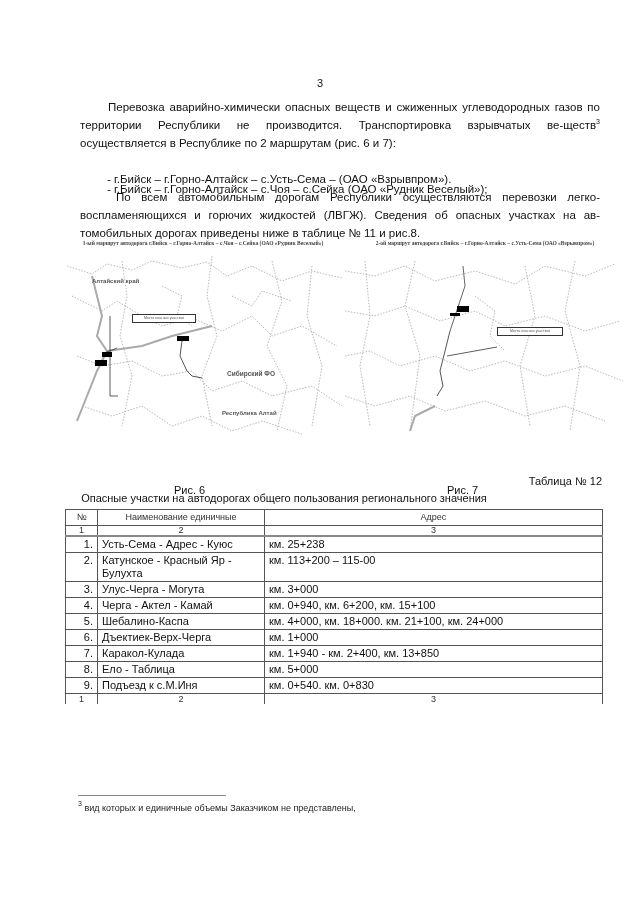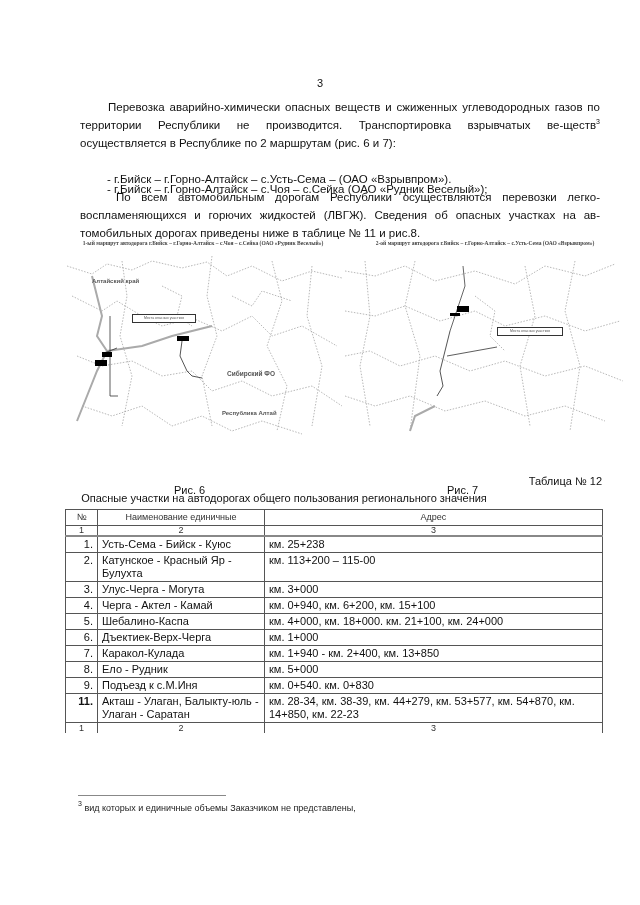--- a/index.html
+++ b/index.html
@@ -127,21 +127,21 @@
     <td class="c2">Наименование единичные</td>
     <td class="c3">Адрес</td>
   </tr>
   <tr class="idx">
     <td class="c1">1</td>
     <td class="c2">2</td>
     <td class="c3">3</td>
   </tr>
   <tr>
     <td class="c1">1.</td>
-    <td class="c2">Усть-Сема - Бийск - Куюс</td>
+    <td class="c2">Усть-Сема - Адрес - Куюс</td>
     <td class="c3">км. 25+238</td>
   </tr>
   <tr>
     <td class="c1">2.</td>
     <td class="c2">Катунское - Красный Яр - Булухта</td>
     <td class="c3">км. 113+200 – 115-00</td>
   </tr>
   <tr>
     <td class="c1">3.</td>
     <td class="c2">Улус-Черга - Могута</td>
@@ -162,32 +162,27 @@
     <td class="c2">Дъектиек-Верх-Черга</td>
     <td class="c3">км. 1+000</td>
   </tr>
   <tr>
     <td class="c1">7.</td>
     <td class="c2">Каракол-Кулада</td>
     <td class="c3">км. 1+940 - км. 2+400, км. 13+850</td>
   </tr>
   <tr>
     <td class="c1">8.</td>
-    <td class="c2">Ело - Рудник</td>
+    <td class="c2">Ело - Таблица</td>
     <td class="c3">км. 5+000</td>
   </tr>
   <tr>
     <td class="c1">9.</td>
     <td class="c2">Подъезд к с.М.Иня</td>
     <td class="c3">км. 0+540. км. 0+830</td>
-  </tr>
-  <tr class="bold">
-    <td class="c1">11.</td>
-    <td class="c2">Акташ - Улаган, Балыкту-юль - Улаган - Саратан</td>
-    <td class="c3">км. 28-34, км. 38-39, км. 44+279, км. 53+577, км. 54+870, км. 14+850, км. 22-23</td>
   </tr>
   <tr class="foot">
     <td class="c1">1</td>
     <td class="c2">2</td>
     <td class="c3">3</td>
   </tr>
 </tbody>
   </table>
 
 <div class="fn-rule"></div>

